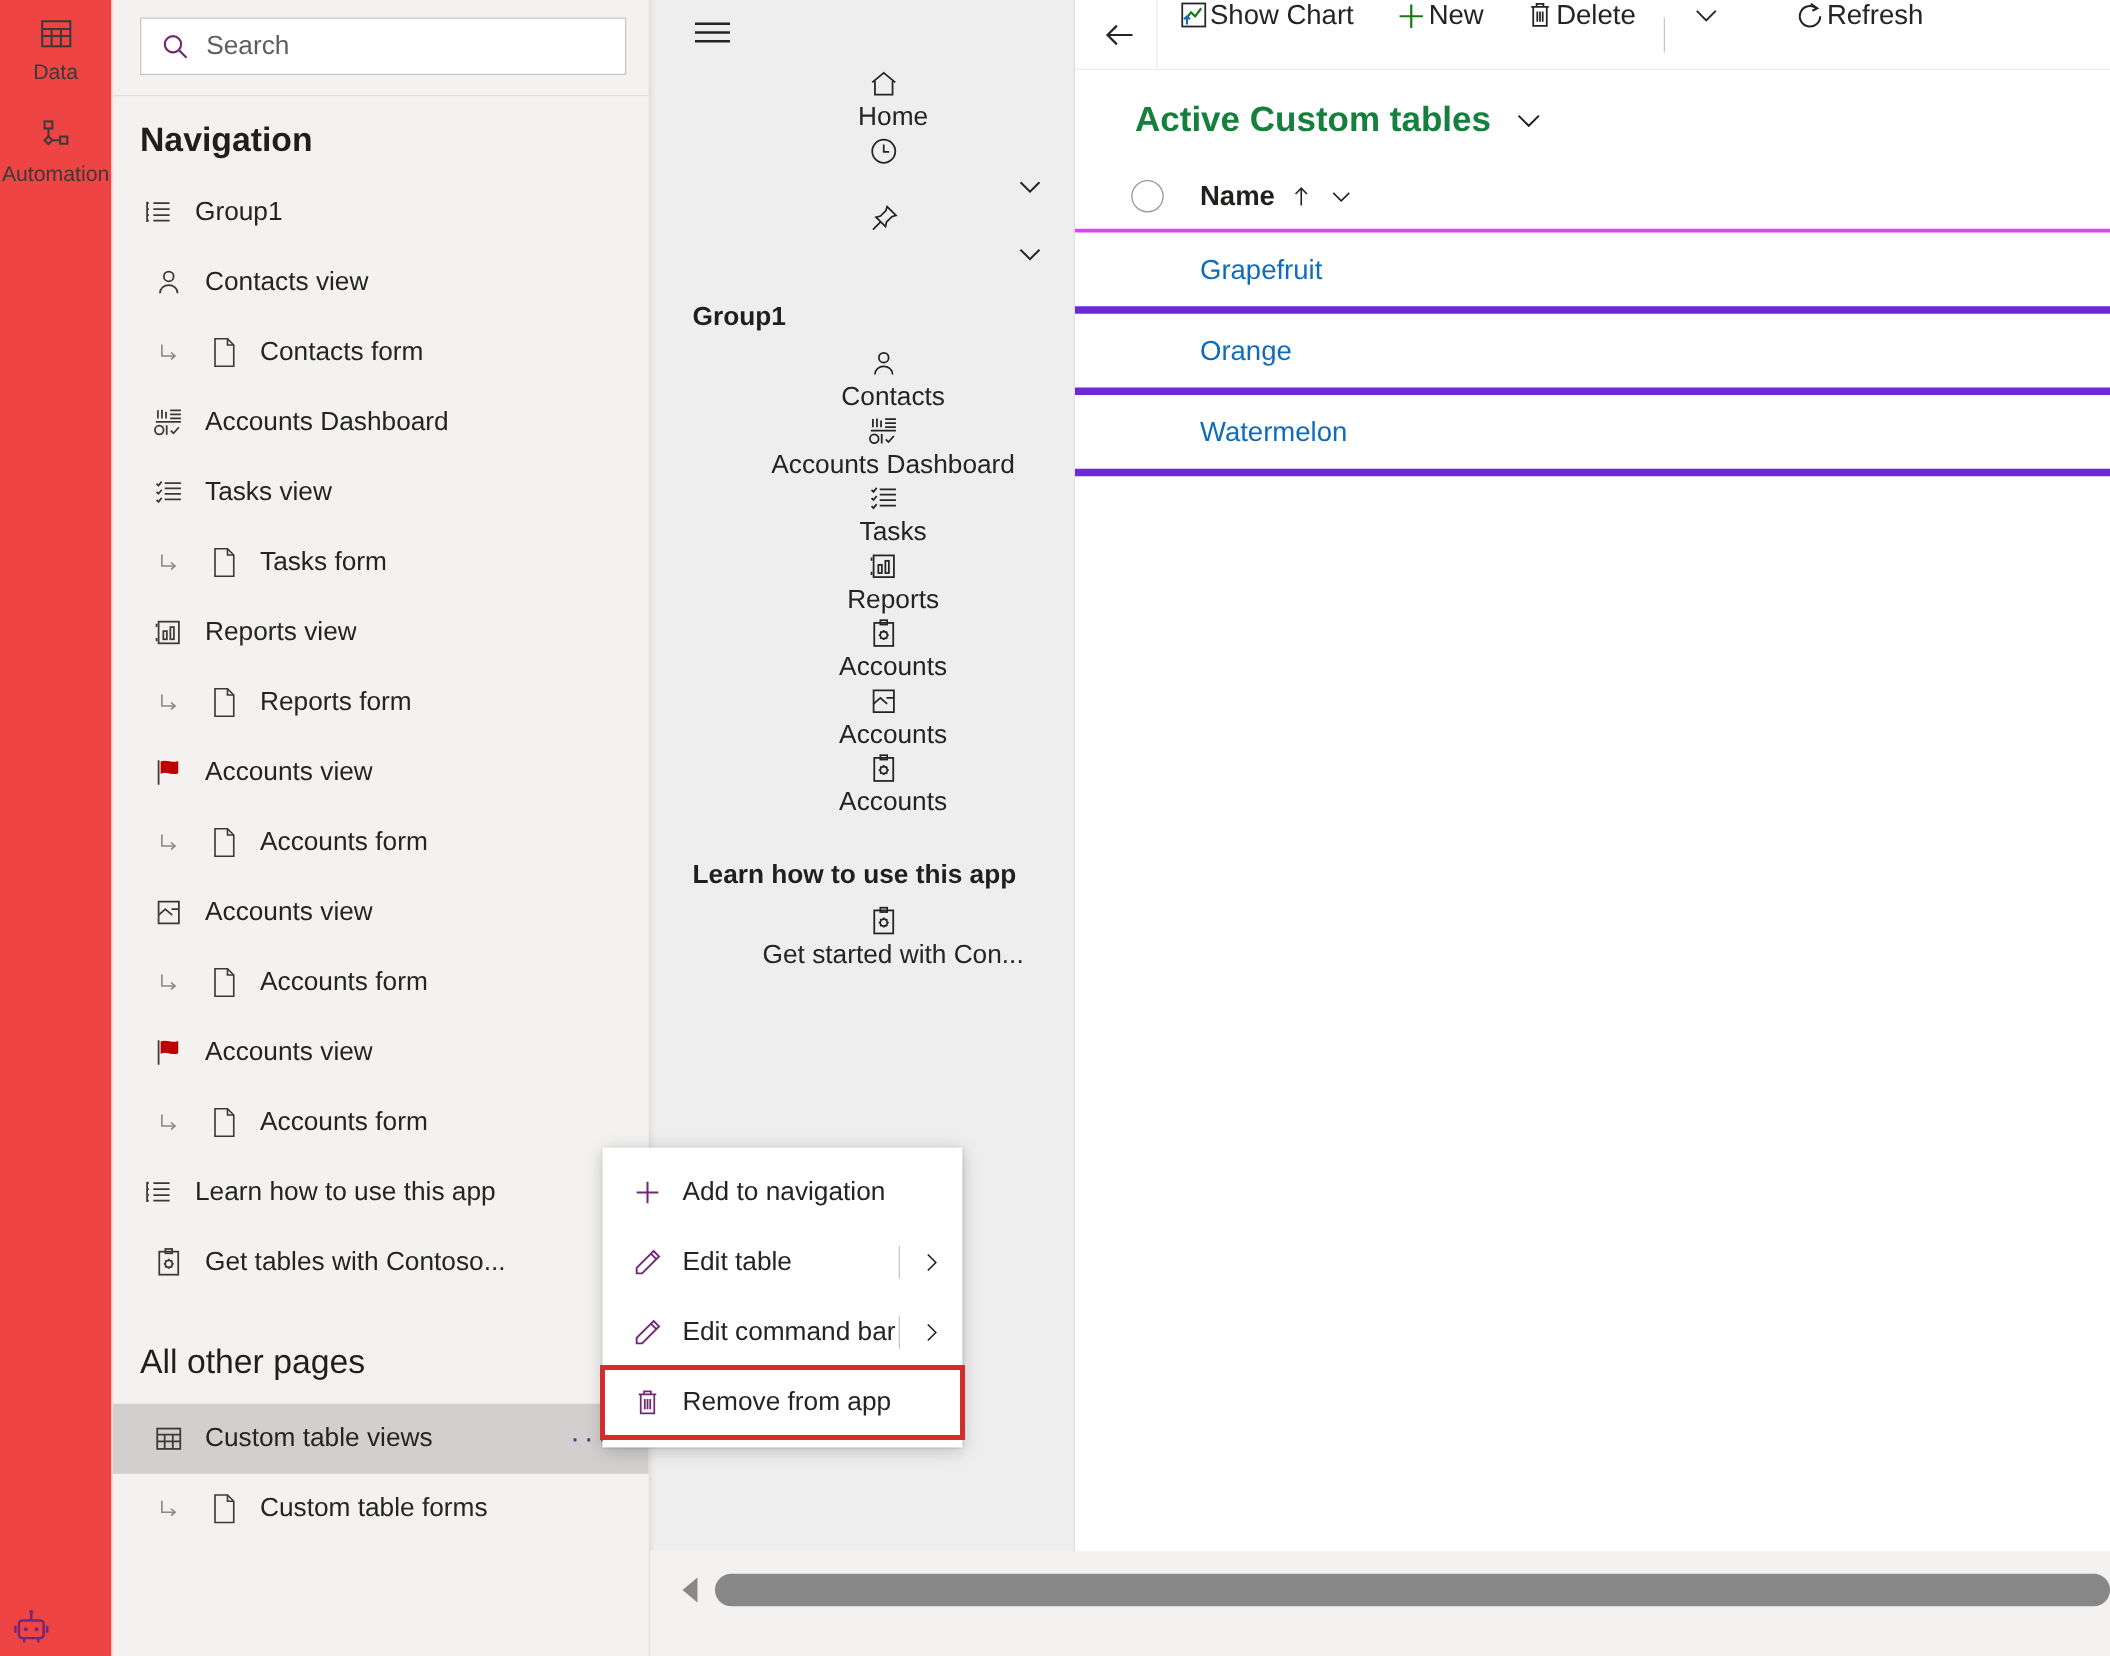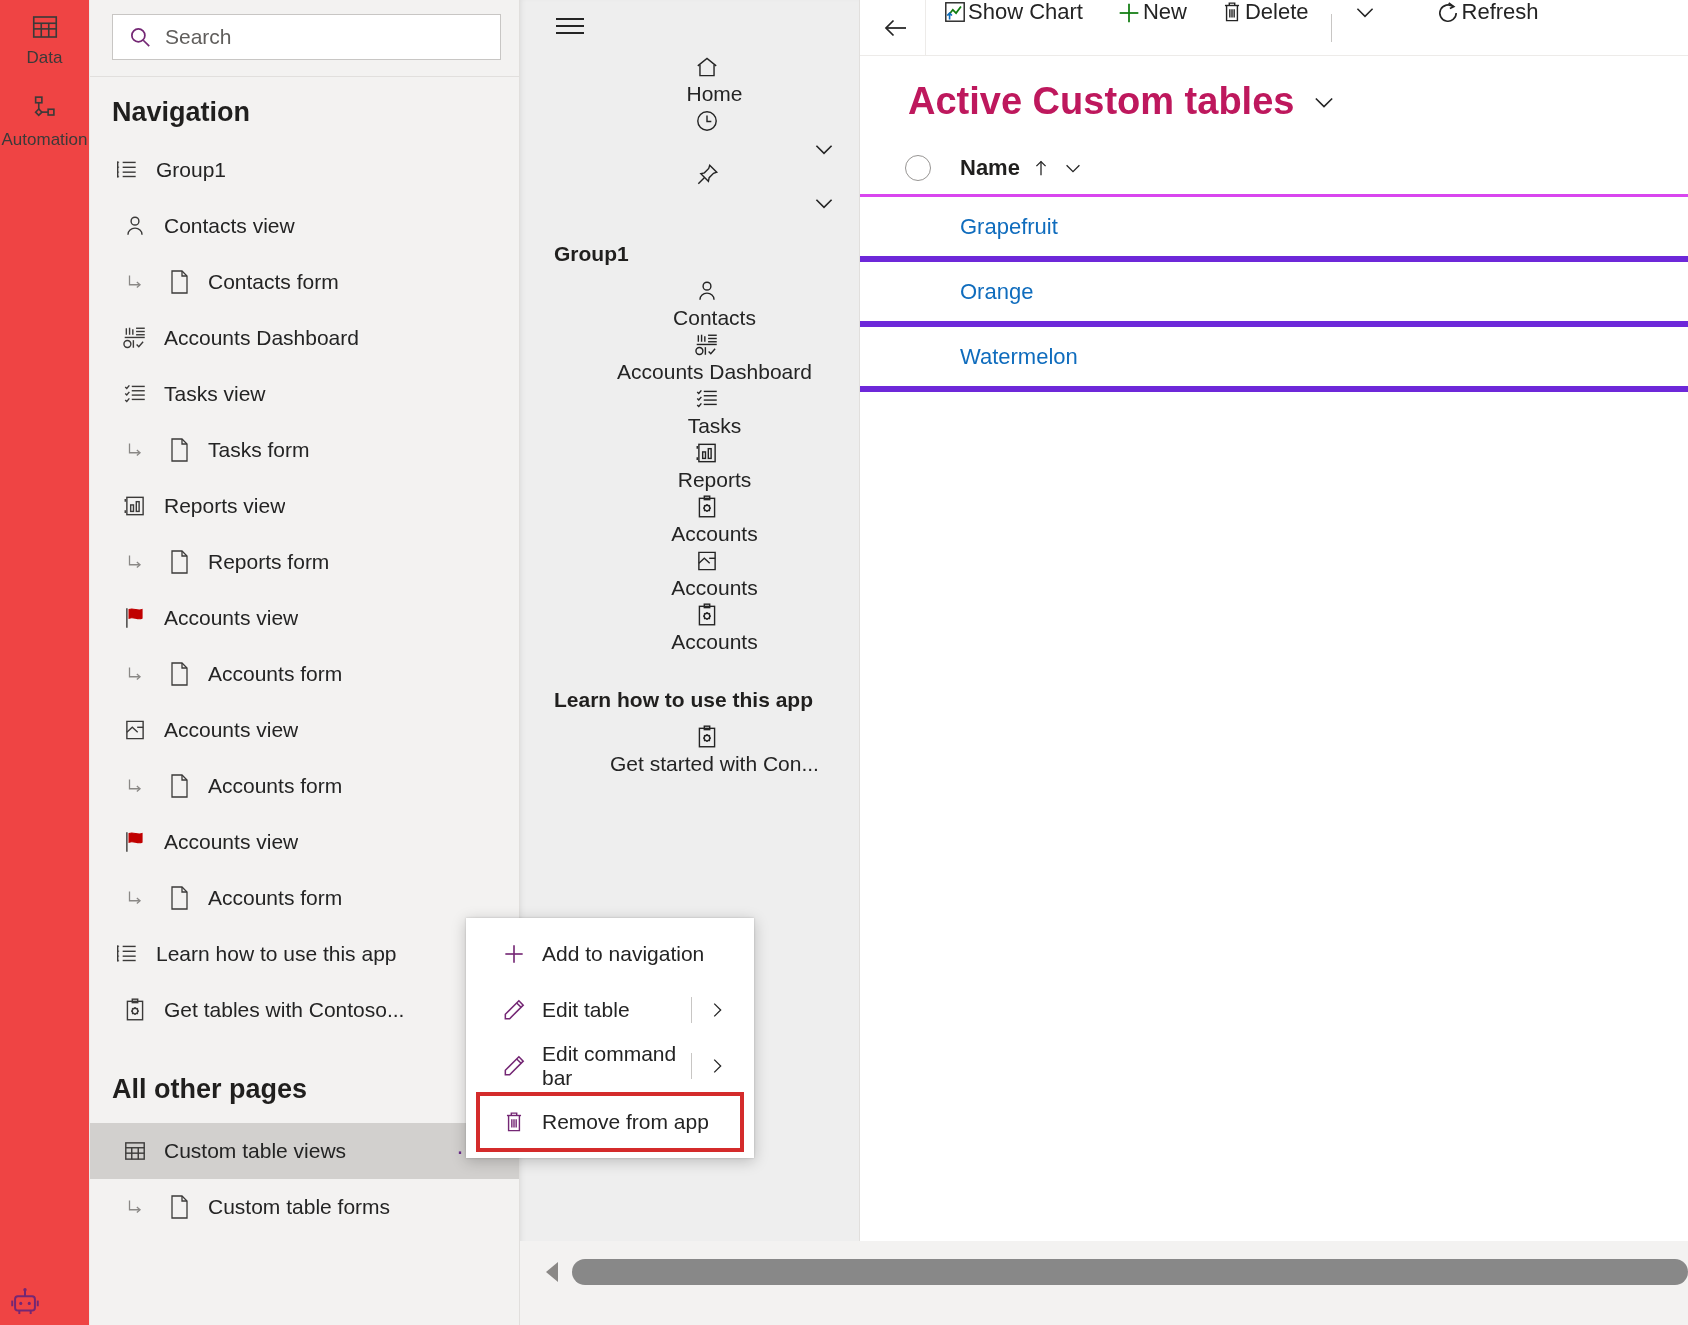--- a/index.html
+++ b/index.html
@@ -47,21 +47,21 @@
   .navrow {
     display: flex; align-items: center; height: 56px;
     font-size: 21px; color: #242424; cursor: default; padding-left: 22px;
   }
   .navrow.selected { background: #d2d0ce; }
   .navrow .ico { width: 30px; display: flex; align-items: center; justify-content: center; flex: 0 0 30px; }
   .navrow .lbl { margin-left: 14px; white-space: nowrap; overflow: hidden; }
   .navrow.lvl1 { padding-left: 30px; }
   .navrow.lvl2 { padding-left: 30px; }
   .navrow.lvl2 .sub { width: 30px; flex: 0 0 30px; display:flex; align-items:center; justify-content:center; margin-right: 14px;}
-  .section-head { font-size: 27px; font-weight: bold; color: #201f1e; padding: 36px 0 18px 22px; }
+  .section-head { font-size: 27px; font-weight: normal; color: #201f1e; padding: 36px 0 18px 22px; }
   .ellipsis { margin-left: auto; margin-right: 30px; color: #6b2d8b; font-size: 24px; letter-spacing: 3px; line-height: 1; }
 
   
   .preview {
     width: 340px; flex: 0 0 340px; background: #eeeeee;
     position: relative; border-right: 1px solid #e1dfdd;
     box-shadow: inset 4px 0 6px -4px rgba(0,0,0,.10);
   }
   .hamburger { padding: 14px 0 0 34px; }
   .prow { display: flex; align-items: center; height: 54px; padding-left: 34px; font-size: 21px; color: #242424; cursor: default; flex-direction: column; }
@@ -72,21 +72,21 @@
 
   
   .main { flex: 1; background: #ffffff; position: relative; display:flex; flex-direction:column; min-width: 0; }
   .cmdbar { height: 56px; display: flex; align-items: center; border-bottom: 1px solid #edebe9; padding-left: 6px; }
   .backbtn { width: 60px; display:flex; align-items:center; justify-content:center; border-right: 1px solid #edebe9; height: 56px; }
   .cmd { display: flex; align-items: flex-start; padding: 0 16px; height: 58px; font-size: 22px; color: #242424; cursor: default; }
   .cmd .glyph { display:flex; align-items:center; justify-content:center; }
   .vsep { width: 1px; height: 28px; background: #c8c6c4; margin: 0 6px; }
 
   .viewhdr { display: flex; align-items: center; gap: 16px; padding: 24px 0 18px 48px; }
-  .viewname { font-size: 38px; font-weight: bold; color: #be185d; }
+  .viewname { font-size: 28px; font-weight: bold; color: #15803d; }
 
   .grid { flex: 1; display: flex; flex-direction: column; min-height: 0; }
   .gridhead {
     display: flex; align-items: center; height: 56px;
     border-bottom: 3px solid #d946ef; padding-left: 16px;
   }
   .selcol { width: 84px; flex: 0 0 84px; display: flex; align-items: center; justify-content: center; }
   .selcircle { width: 26px; height: 26px; border: 1.6px solid #979593; border-radius: 50%; }
   .colname { display: flex; align-items: center; gap: 10px; font-size: 22px; font-weight: bold; color: #201f1e; }
   .gridrow { display: flex; align-items: center; height: 65px; border-bottom: 6px solid #6d28d9; padding-left: 16px; }
@@ -94,23 +94,23 @@
   .gridfoot { height: 60px; display: flex; align-items: center; padding-left: 100px; font-size: 20px; color: #242424; }
 
   
   .bottomstrip { position: absolute; left: 520px; right: 0; bottom: 0; height: 84px; background: #f3f2f1; }
   .hscroll { position:absolute; left: 18px; right: 0; top: 14px; height: 34px; display:flex; align-items:center; }
   .scrollarrow { width: 30px; display:flex; align-items:center; justify-content:center; }
   .scrollthumb { height: 26px; background: #888888; border-radius: 13px; flex: 1; margin-left: 4px; }
 
   
   .ctxmenu {
-    position: absolute; left: 466px; top: 918px; width: 288px;
+    position: absolute; left: 482px; top: 918px; width: 288px;
     background: #ffffff; box-shadow: 0 3px 14px rgba(0,0,0,.22), 0 0 2px rgba(0,0,0,.18);
-    padding: 8px 12px; z-index: 50;
+    padding: 8px 0; z-index: 50;
   }
   .ctxitem { display: flex; align-items: center; height: 56px; padding-left: 20px; font-size: 21px; color: #242424; cursor: default; }
   .ctxitem .ico { width: 32px; flex: 0 0 32px; display:flex; align-items:center; justify-content:center; }
   .ctxitem .lbl { margin-left: 12px; }
   .ctxitem .tail { margin-left: auto; display: flex; align-items: center; gap: 14px; padding-right: 14px; }
   .ctxsep { width: 1px; height: 26px; background: #c8c6c4; }
   .ctxitem.highlight { outline: 4px solid #d42b2b; outline-offset: -2px; position: relative; z-index: 2; }
 
   svg { display: block; }
 </style>

